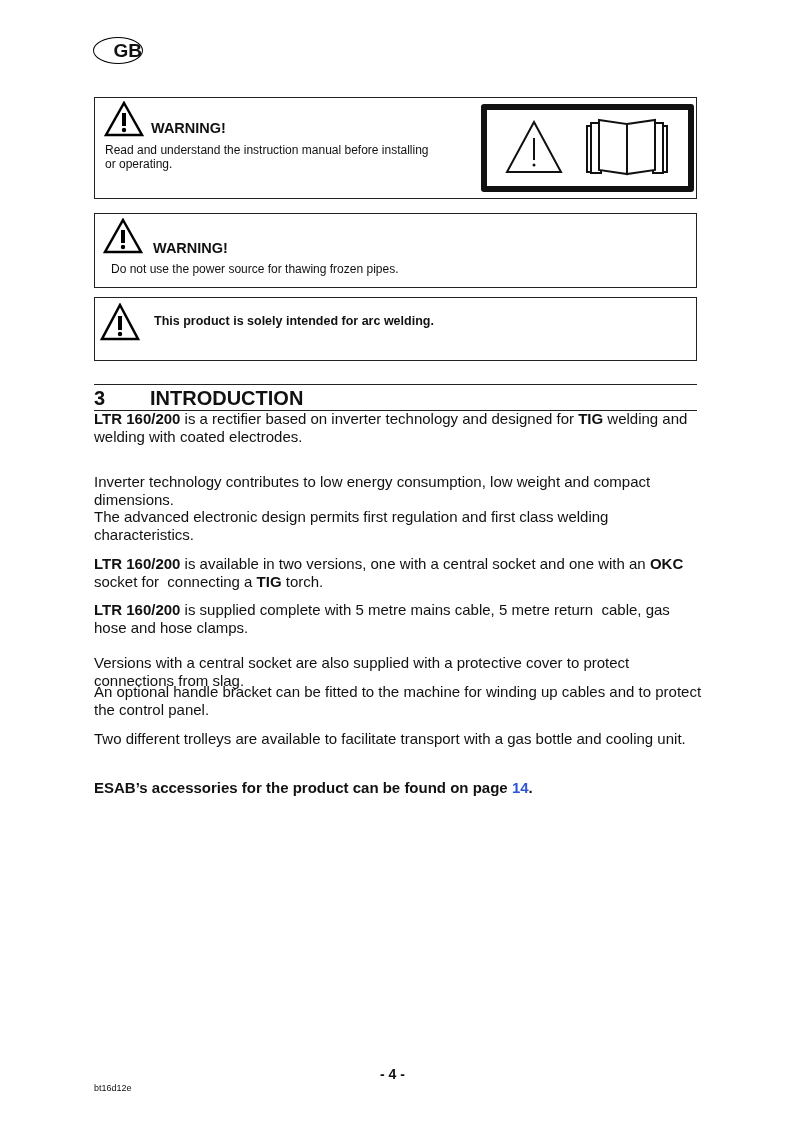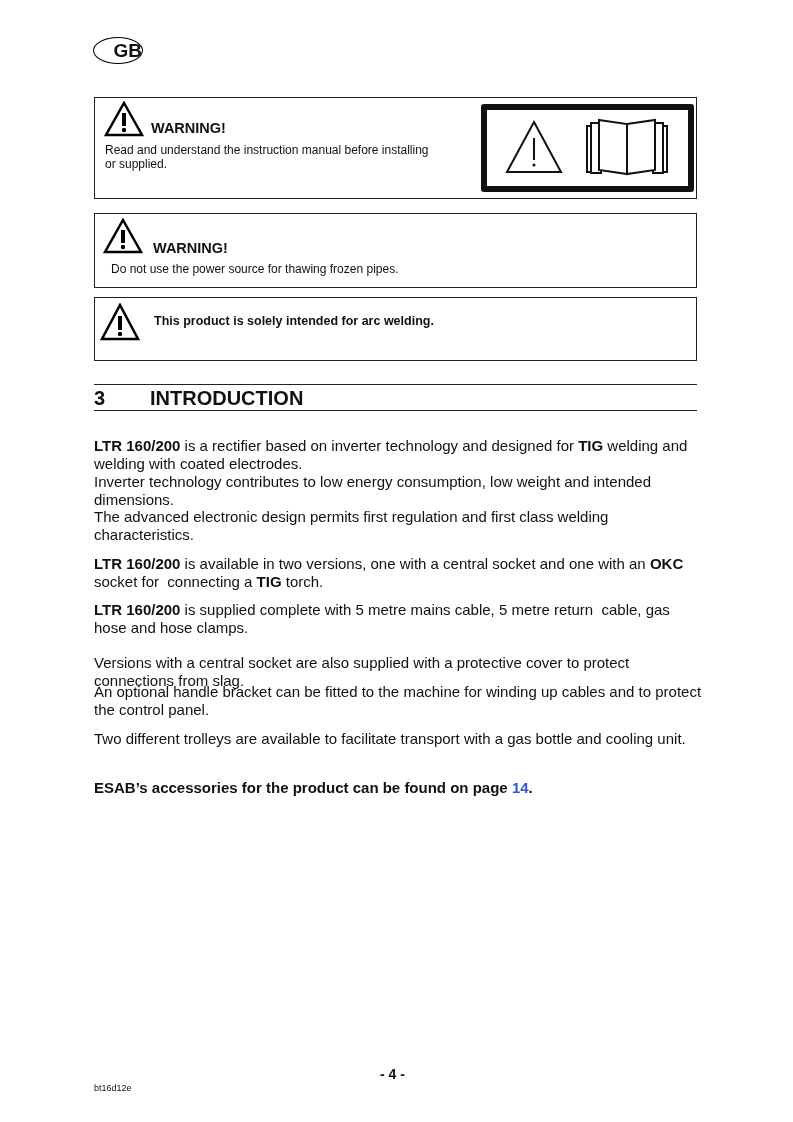--- a/index.html
+++ b/index.html
@@ -28,21 +28,21 @@
 <div class="gb">GB</div>
 
 <div class="box box1">
   <svg class="tri" style="left:9px;top:3px;" width="40" height="36" viewBox="0 0 40 36">
     <polygon points="20,2 38,34 2,34" fill="none" stroke="#000" stroke-width="2.5"></polygon>
     <rect x="18" y="12" width="4" height="13" fill="#000"></rect>
       <circle cx="20" cy="29" r="2.2" fill="#000"></circle>
   </svg>
   <div class="warn-title" style="left:56px;top:22px;">WARNING!</div>
   <div class="warn-text" style="left:10px;top:45px;">Read and understand the instruction manual before installing</div>
-  <div class="warn-text" style="left:10px;top:59px;">or supplied.</div>
+  <div class="warn-text" style="left:10px;top:59px;">or operating.</div>
 </div>
 <div class="pict">
   <svg style="position:absolute;left:18px;top:10px;" width="58" height="54" viewBox="0 0 58 54">
     <polygon points="29,2 56,52 2,52" fill="none" stroke="#111" stroke-width="2"></polygon>
     <line x1="29" y1="18" x2="29" y2="40" stroke="#111" stroke-width="2"></line>
       <circle cx="29" cy="45" r="1.5" fill="#111"></circle>
   </svg>
   <svg style="position:absolute;left:98px;top:8px;" width="84" height="58" viewBox="0 0 84 58">
     <g fill="#fff" stroke="#111" stroke-width="2">
       <rect x="2" y="8" width="10" height="46"></rect>
@@ -72,23 +72,23 @@
       <circle cx="20" cy="31" r="2.2" fill="#000"></circle>
   </svg>
   <div class="warn-text" style="left:59px;top:16px;font-weight:bold;font-size:12.5px;">This product is solely intended for arc welding.</div>
 </div>
 
 <div class="sec-head">
   <span class="sec-num">3</span>
   <span class="sec-title">INTRODUCTION</span>
 </div>
 
-<div class="p" style="top:437px;"><b>LTR 160/200</b><span> is a rectifier based on inverter technology and designed for </span><b>TIG</b><span> welding and welding with coated electrodes.</span></div>
+<div class="p" style="top:410px;"><b>LTR 160/200</b><span> is a rectifier based on inverter technology and designed for </span><b>TIG</b><span> welding and welding with coated electrodes.</span></div>
 
-<div class="p" style="top:473px;">Inverter technology contributes to low energy consumption, low weight and intended dimensions.</div>
+<div class="p" style="top:473px;">Inverter technology contributes to low energy consumption, low weight and compact dimensions.</div>
 <div class="p" style="top:508px;">The advanced electronic design permits first regulation and first class welding characteristics.</div>
 
 <div class="p" style="top:555px;"><b>LTR 160/200</b><span> is available in two versions, one with a central socket and one with an </span><b>OKC</b><span style="white-space:pre-wrap;"> socket for  connecting a </span><b>TIG</b><span> torch.</span></div>
 
 <div class="p" style="top:601px;"><b>LTR 160/200</b><span style="white-space:pre-wrap;"> is supplied complete with 5 metre mains cable, 5 metre return  cable, gas hose and hose clamps.</span></div>
 
 <div class="p" style="top:648px;margin-top:6px;">Versions with a central socket are also supplied with a protective cover to protect connections from slag.</div>
 <div class="p" style="top:683px;">An optional handle bracket can be fitted to the machine for winding up cables and to protect the control panel.</div>
 
 <div class="p" style="top:730px;">Two different trolleys are available to facilitate transport with a gas bottle and cooling unit.</div>

